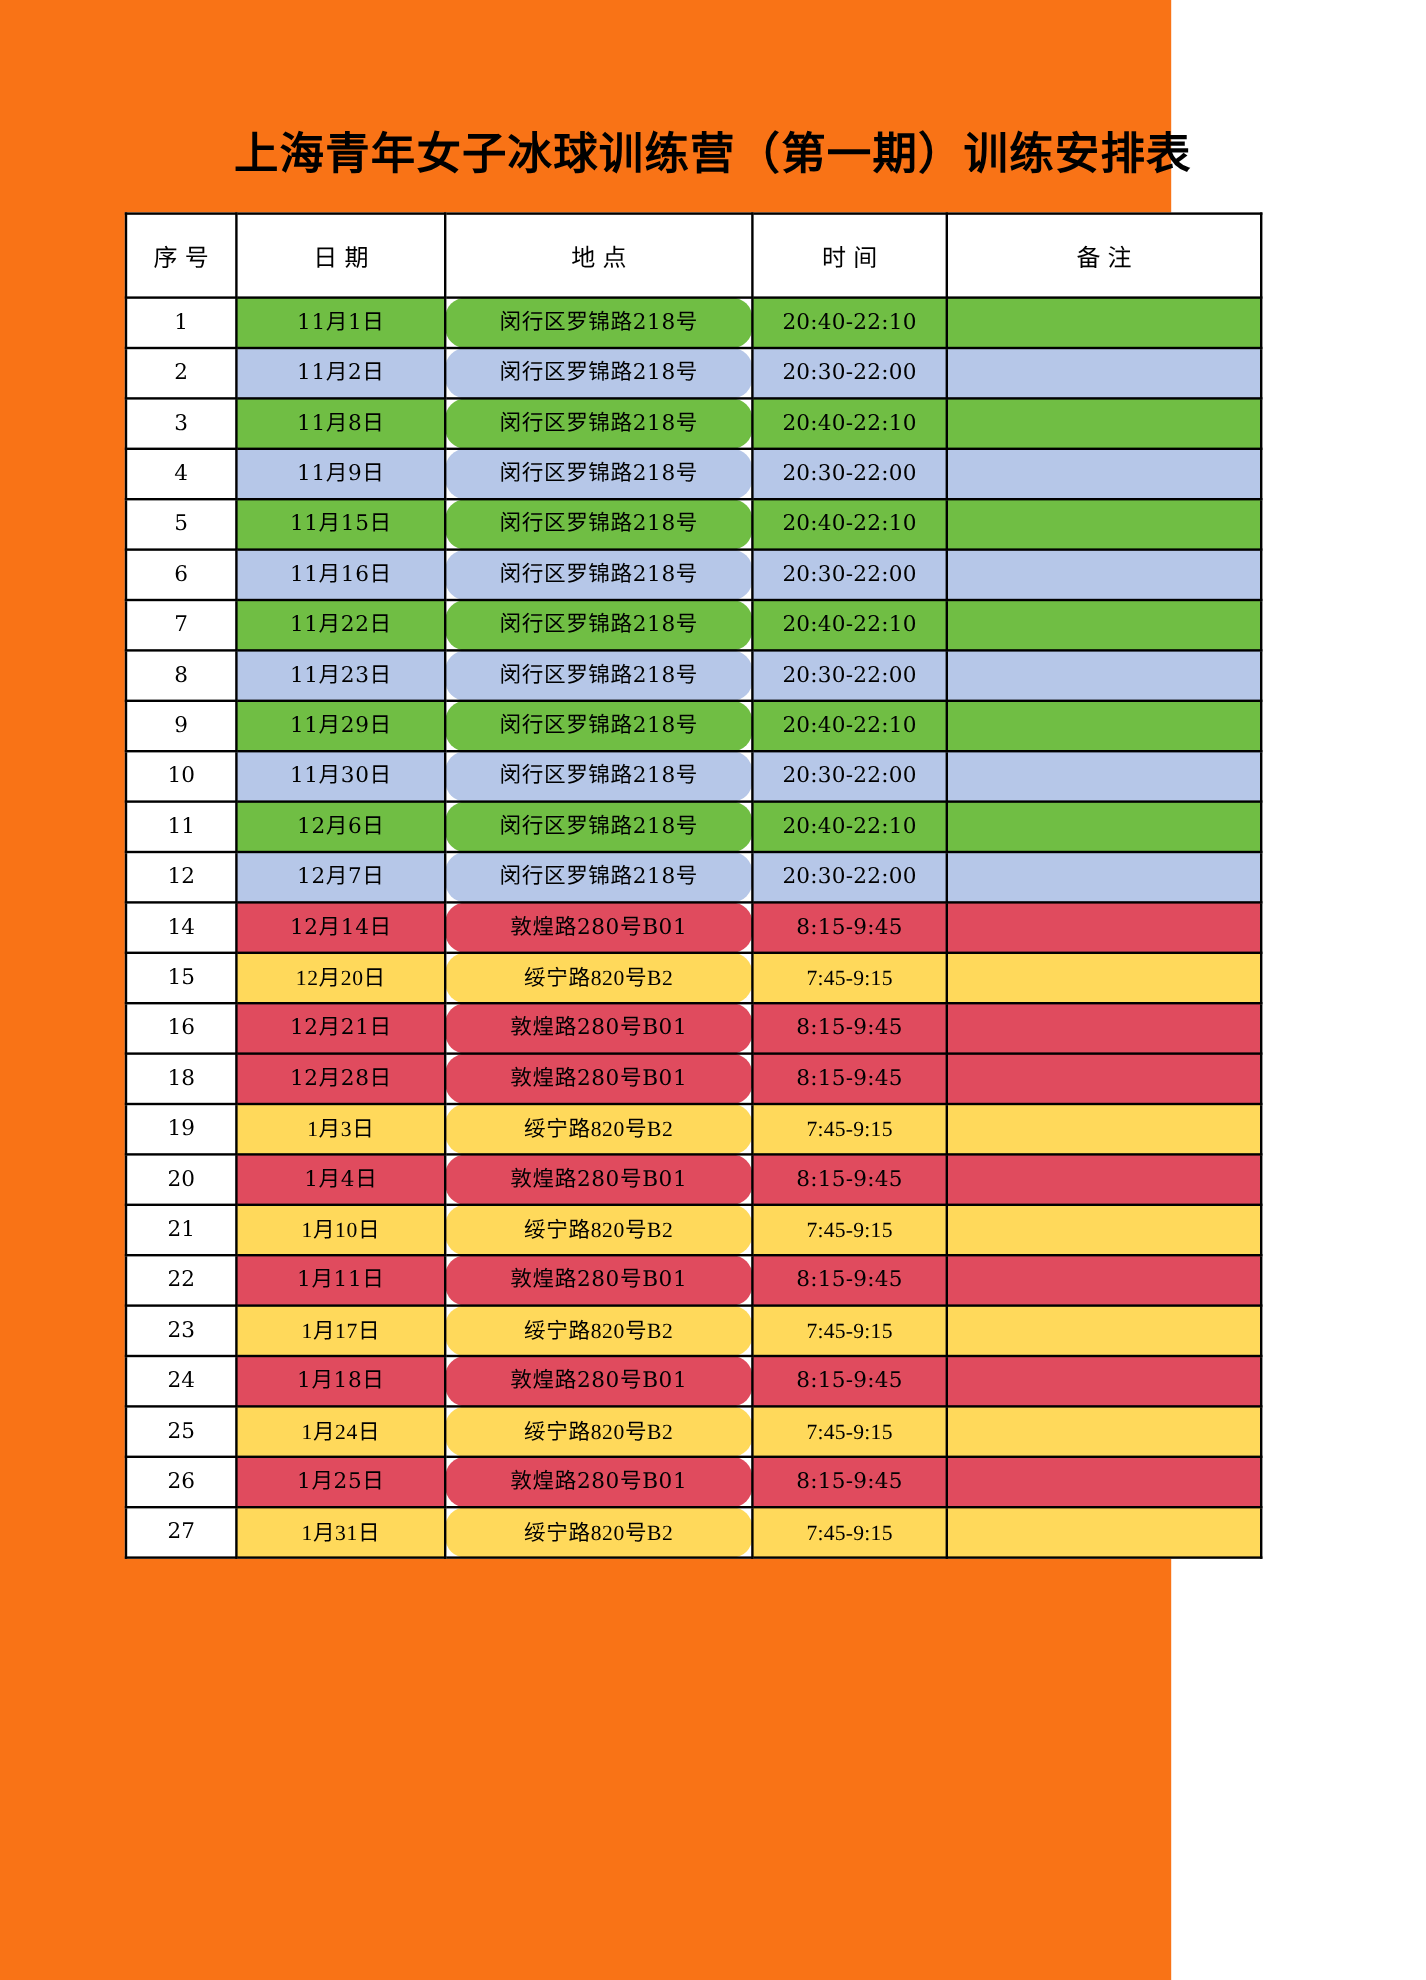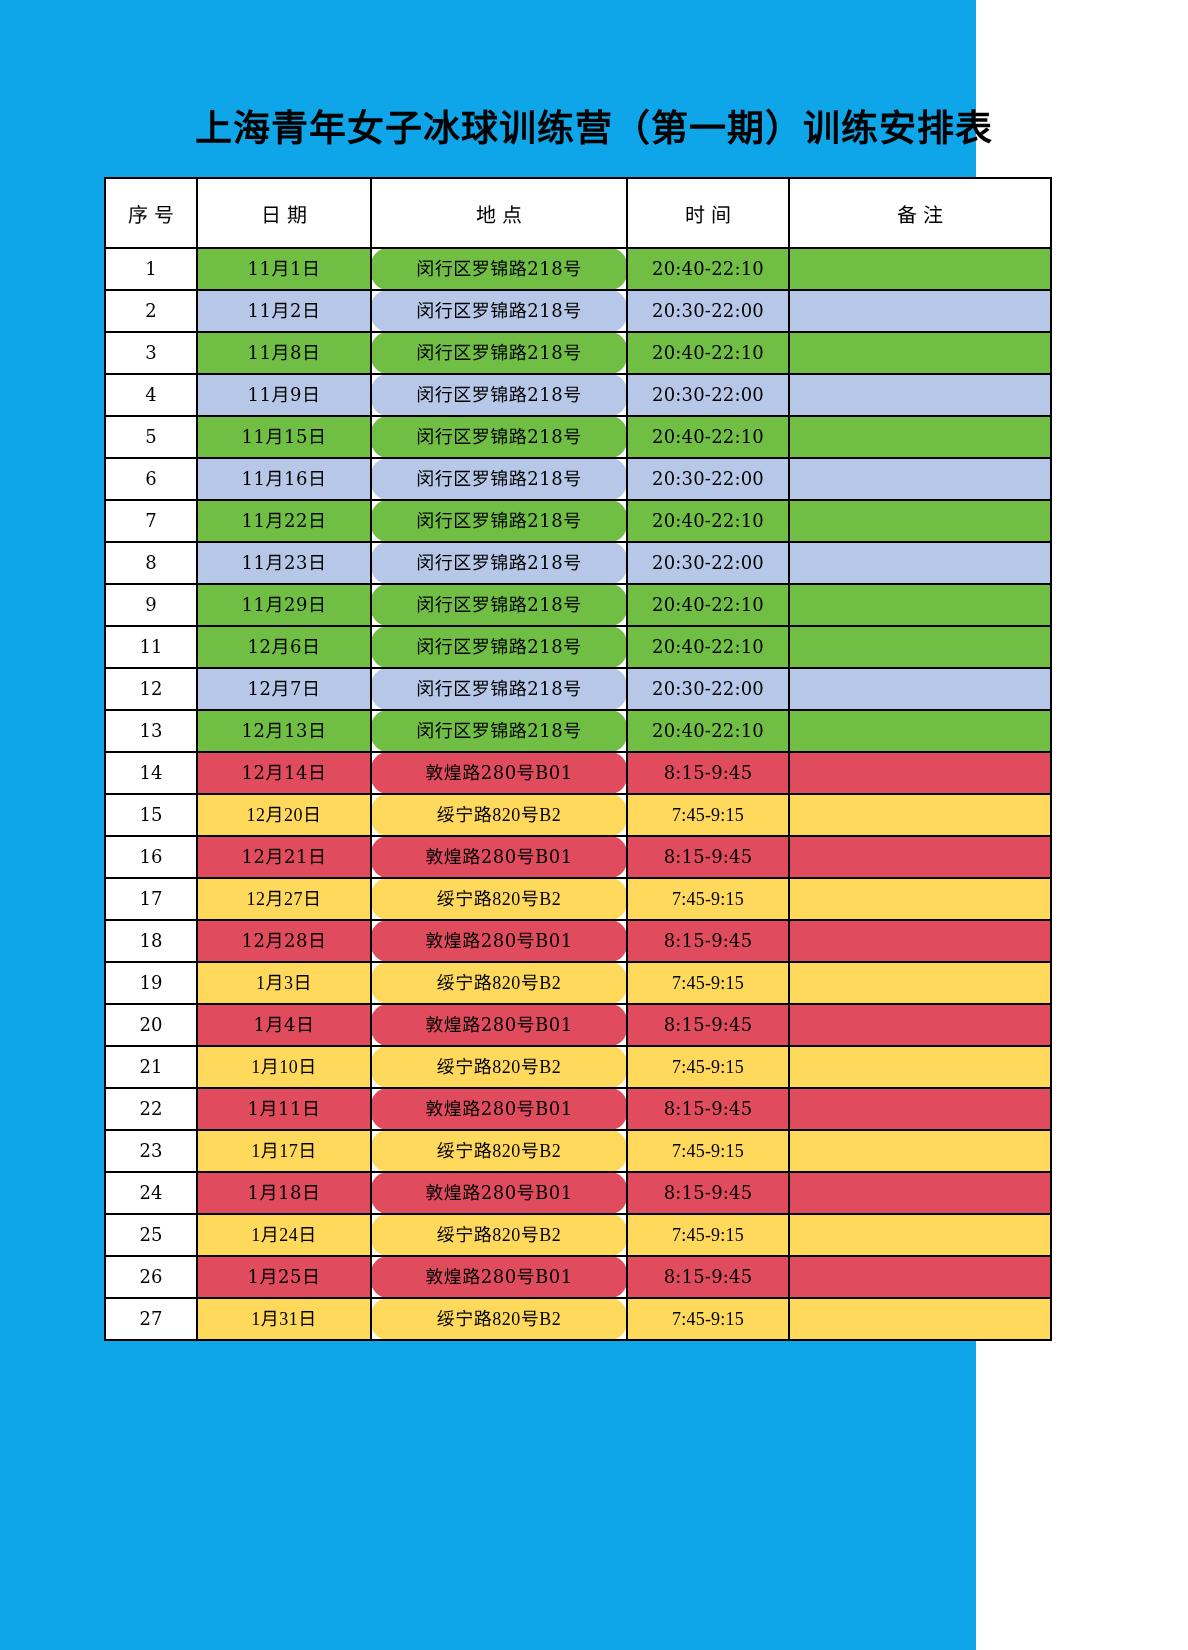--- a/index.html
+++ b/index.html
@@ -12,21 +12,21 @@
     width: 1188px;
     height: 1650px;
     font-family: "DejaVu Serif", "Liberation Serif", serif;
     color: #000000;
     overflow: hidden;
   }
   .page {
     position: relative;
     width: 976px;
     height: 1650px;
-    background: #0ea5e9;
+    background: #f97316;
     box-sizing: border-box;
   }
   .doc-title {
     position: absolute;
     left: 0;
     top: 104px;
     width: 1188px;
     text-align: center;
     font-family: "DejaVu Serif", "Liberation Serif", serif;
     font-weight: 700;
@@ -173,67 +173,60 @@
             <td class="time">20:30-22:00</td>
             <td class="remark"></td>
           </tr>
           <tr class="fill-green">
             <td class="idx">9</td>
             <td class="date">11月29日</td>
             <td class="place">闵行区罗锦路218号</td>
             <td class="time">20:40-22:10</td>
             <td class="remark"></td>
           </tr>
+          <tr class="fill-blue">
+            <td class="idx">10</td>
+            <td class="date">11月30日</td>
+            <td class="place">闵行区罗锦路218号</td>
+            <td class="time">20:30-22:00</td>
+            <td class="remark"></td>
+          </tr>
           <tr class="fill-green">
             <td class="idx">11</td>
             <td class="date">12月6日</td>
             <td class="place">闵行区罗锦路218号</td>
             <td class="time">20:40-22:10</td>
             <td class="remark"></td>
           </tr>
           <tr class="fill-blue">
             <td class="idx">12</td>
             <td class="date">12月7日</td>
             <td class="place">闵行区罗锦路218号</td>
             <td class="time">20:30-22:00</td>
             <td class="remark"></td>
           </tr>
-          <tr class="fill-green">
-            <td class="idx">13</td>
-            <td class="date">12月13日</td>
-            <td class="place">闵行区罗锦路218号</td>
-            <td class="time">20:40-22:10</td>
-            <td class="remark"></td>
-          </tr>
           <tr class="fill-red">
             <td class="idx">14</td>
             <td class="date">12月14日</td>
             <td class="place">敦煌路280号B01</td>
             <td class="time">8:15-9:45</td>
             <td class="remark"></td>
           </tr>
           <tr class="fill-yellow">
             <td class="idx">15</td>
             <td class="date">12月20日</td>
             <td class="place">绥宁路820号B2</td>
             <td class="time">7:45-9:15</td>
             <td class="remark"></td>
           </tr>
           <tr class="fill-red">
             <td class="idx">16</td>
             <td class="date">12月21日</td>
             <td class="place">敦煌路280号B01</td>
             <td class="time">8:15-9:45</td>
-            <td class="remark"></td>
-          </tr>
-          <tr class="fill-yellow">
-            <td class="idx">17</td>
-            <td class="date">12月27日</td>
-            <td class="place">绥宁路820号B2</td>
-            <td class="time">7:45-9:15</td>
             <td class="remark"></td>
           </tr>
           <tr class="fill-red">
             <td class="idx">18</td>
             <td class="date">12月28日</td>
             <td class="place">敦煌路280号B01</td>
             <td class="time">8:15-9:45</td>
             <td class="remark"></td>
           </tr>
           <tr class="fill-yellow">

